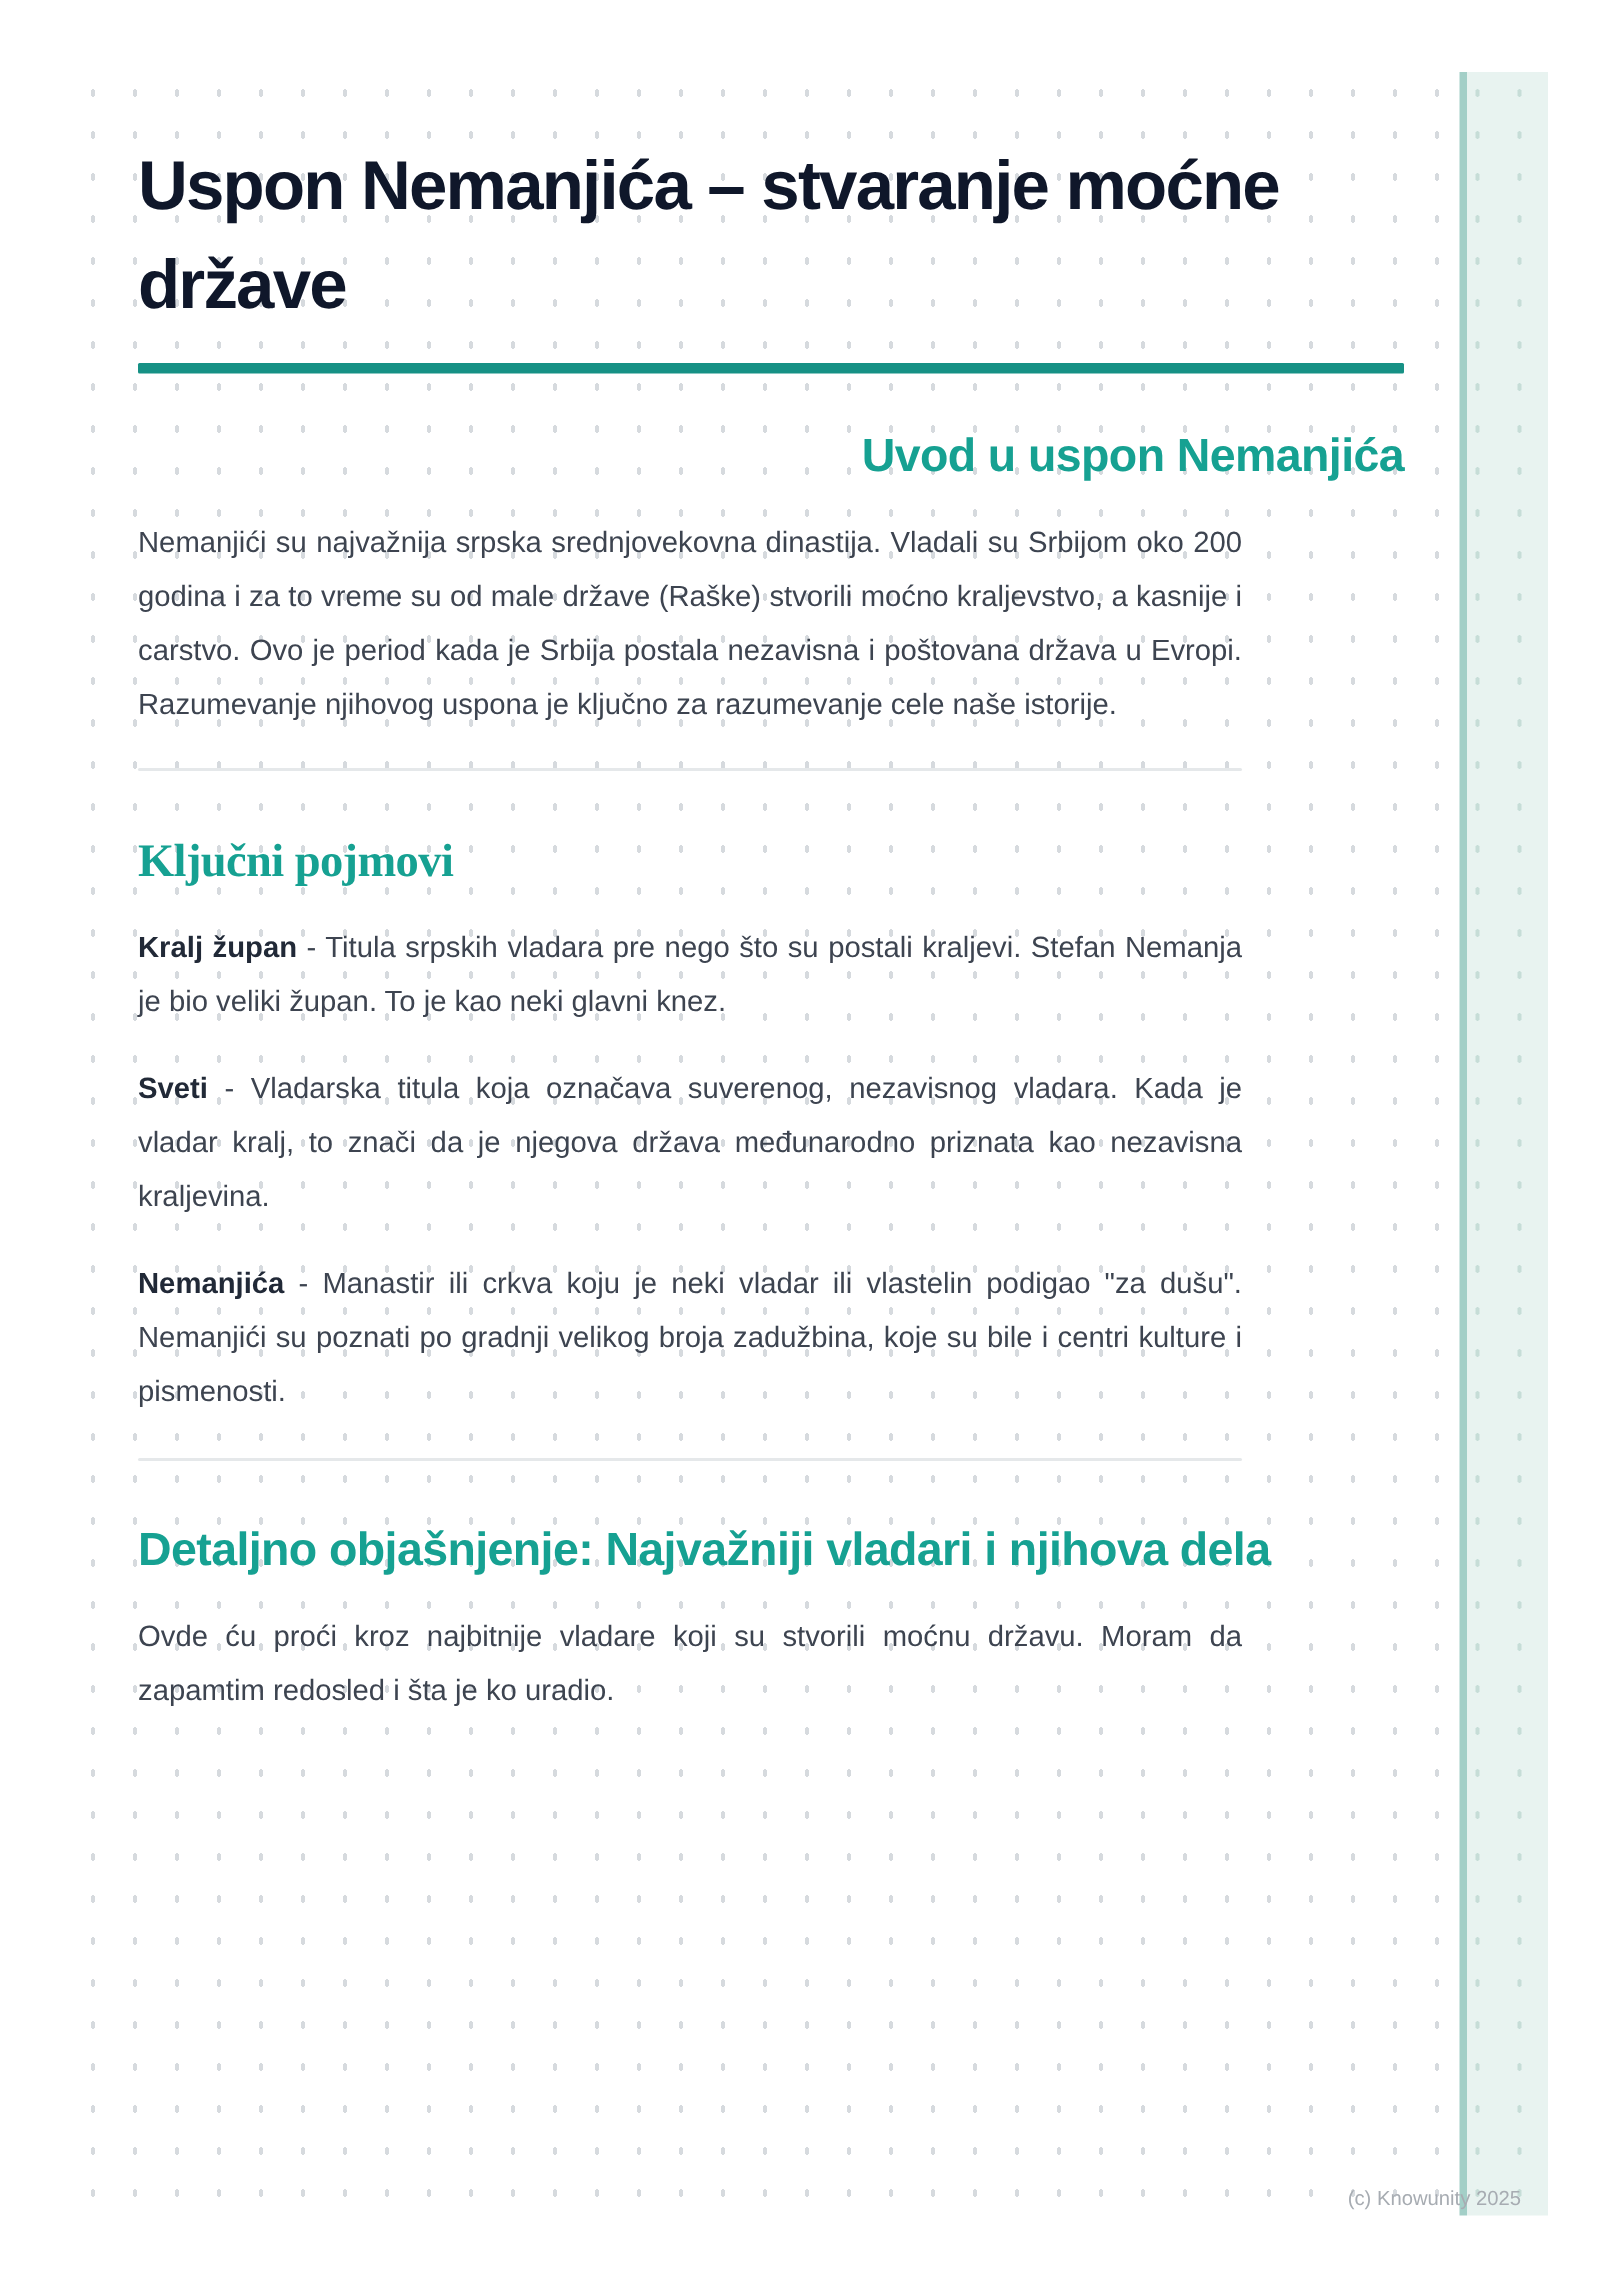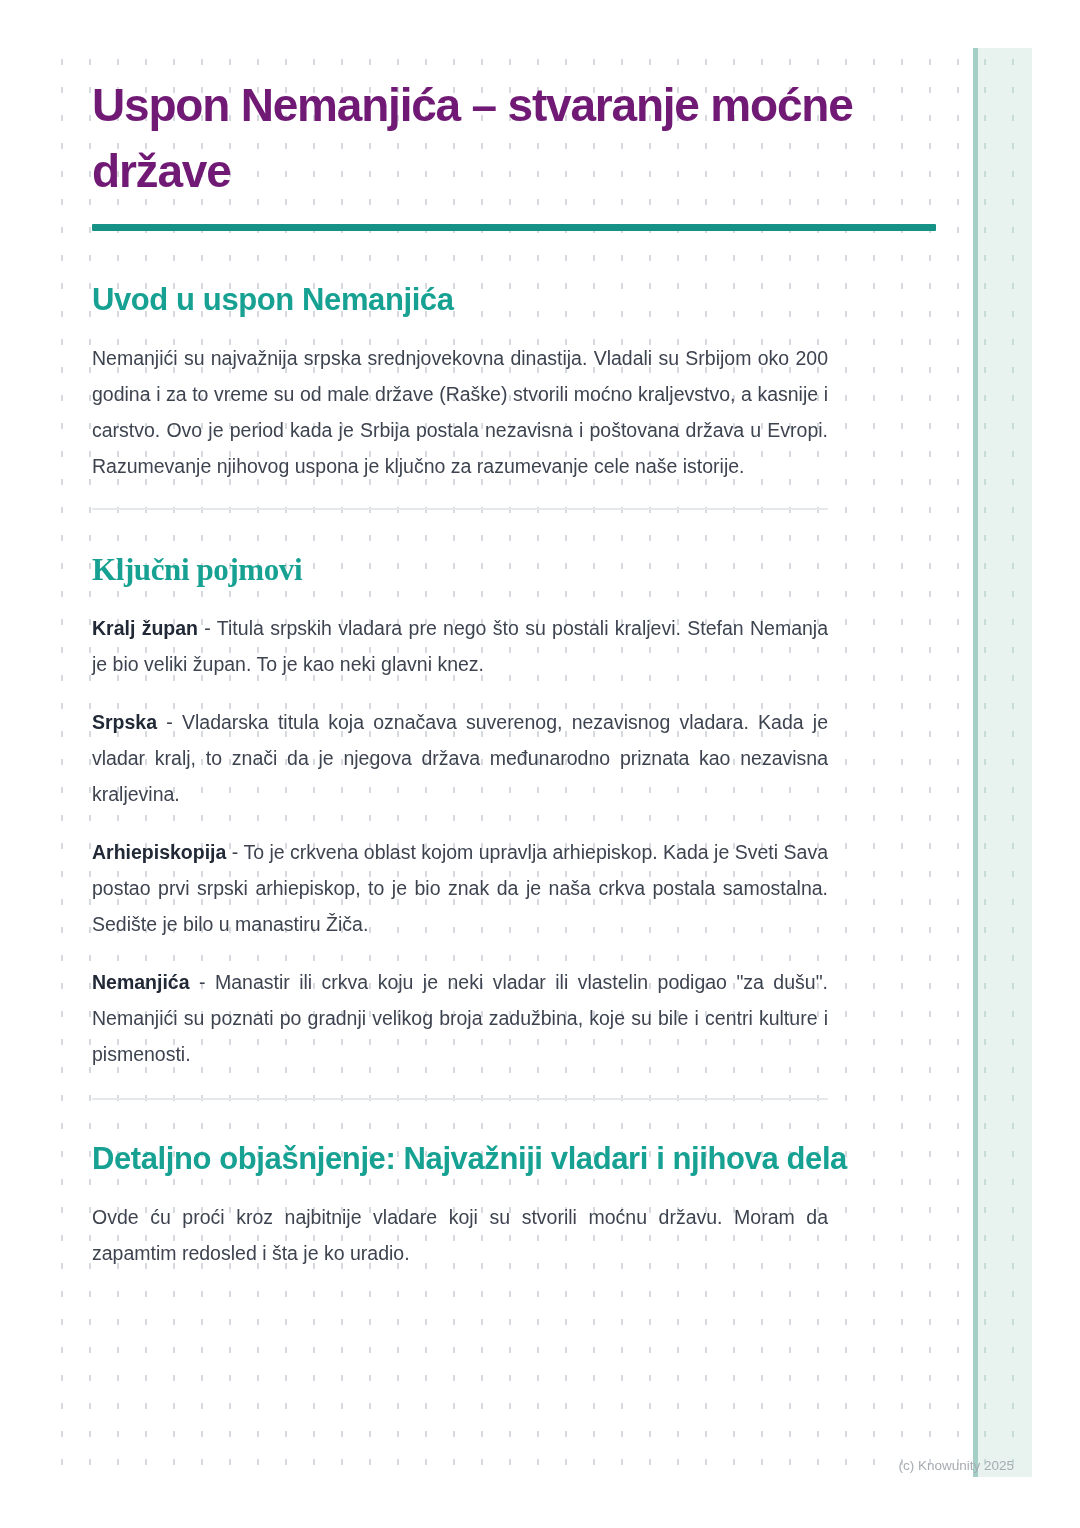--- a/index.html
+++ b/index.html
@@ -33,42 +33,42 @@
     background-image: radial-gradient(1.5px 3px at 14px 14px, #c6ddd7 96%, transparent 100%);
     background-size: 28px 28px;
     background-position: -7px 0;
   }
   .content {
     position: absolute;
     left: 92px; top: 48px;
     width: 844px;
   }
   h1.page-title {
-    margin-top: 24px;
+    margin-top: 42px;
     font-size: 46px;
     line-height: 66px;
     font-weight: bold;
     letter-spacing: -1.2px;
-    color: #701a75;
+    color: #0f172a;
     width: 860px;
   }
   .title-underline {
     margin-top: 20px;
     width: 844px; height: 7px;
     background: #169185;
     border-radius: 1px;
   }
   h2.section-heading {
     font-size: 31px;
     font-weight: bold;
     letter-spacing: -0.4px;
     color: #16a192;
     line-height: 37px;
   }
-  .h2-intro   { margin-top: 50px; }
+  .h2-intro   { margin-top: 36px; text-align: right; }
   .h2-terms   { margin-top: 41px; font-family: Liberation Serif, serif; }
   .h2-detail  { margin-top: 40px; }
   p.body-text {
     margin-top: 22px;
     width: 736px;
     font-size: 19.5px;
     line-height: 36px;
     color: #3d4450;
     text-align: justify;
   }
@@ -109,24 +109,23 @@
   <h2 class="section-heading h2-intro">Uvod u uspon Nemanjića</h2>
 
   <p class="body-text">Nemanjići su najvažnija srpska srednjovekovna dinastija. Vladali su Srbijom oko 200 godina i za to vreme su od male države (Raške) stvorili moćno kraljevstvo, a kasnije i carstvo. Ovo je period kada je Srbija postala nezavisna i poštovana država u Evropi. Razumevanje njihovog uspona je ključno za razumevanje cele naše istorije.</p>
 
   <div class="divider"></div>
 
   <h2 class="section-heading h2-terms">Ključni pojmovi</h2>
 
   <p class="body-text term-para first"><strong>Kralj župan</strong><span> - Titula srpskih vladara pre nego što su postali kraljevi. Stefan Nemanja je bio veliki župan. To je kao neki glavni knez.</span></p>
 
-  <p class="body-text term-para"><strong>Srpska</strong><span> - Vladarska titula koja označava suverenog, nezavisnog vladara. Kada je vladar kralj, to znači da je njegova država međunarodno priznata kao nezavisna kraljevina.</span></p>
+  <p class="body-text term-para"><strong>Sveti</strong><span> - Vladarska titula koja označava suverenog, nezavisnog vladara. Kada je vladar kralj, to znači da je njegova država međunarodno priznata kao nezavisna kraljevina.</span></p>
 
 
-  <p class="body-text term-para"><strong>Arhiepiskopija</strong><span> - To je crkvena oblast kojom upravlja arhiepiskop. Kada je Sveti Sava postao prvi srpski arhiepiskop, to je bio znak da je naša crkva postala samostalna. Sedište je bilo u manastiru Žiča.</span></p>
 
   <p class="body-text term-para"><strong>Nemanjića</strong><span> - Manastir ili crkva koju je neki vladar ili vlastelin podigao "za dušu". Nemanjići su poznati po gradnji velikog broja zadužbina, koje su bile i centri kulture i pismenosti.</span></p>
 
   <div class="divider second"></div>
 
   <h2 class="section-heading h2-detail">Detaljno objašnjenje: Najvažniji vladari i njihova dela</h2>
 
   <p class="body-text">Ovde ću proći kroz najbitnije vladare koji su stvorili moćnu državu. Moram da zapamtim redosled i šta je ko uradio.</p>
 
 </div>

